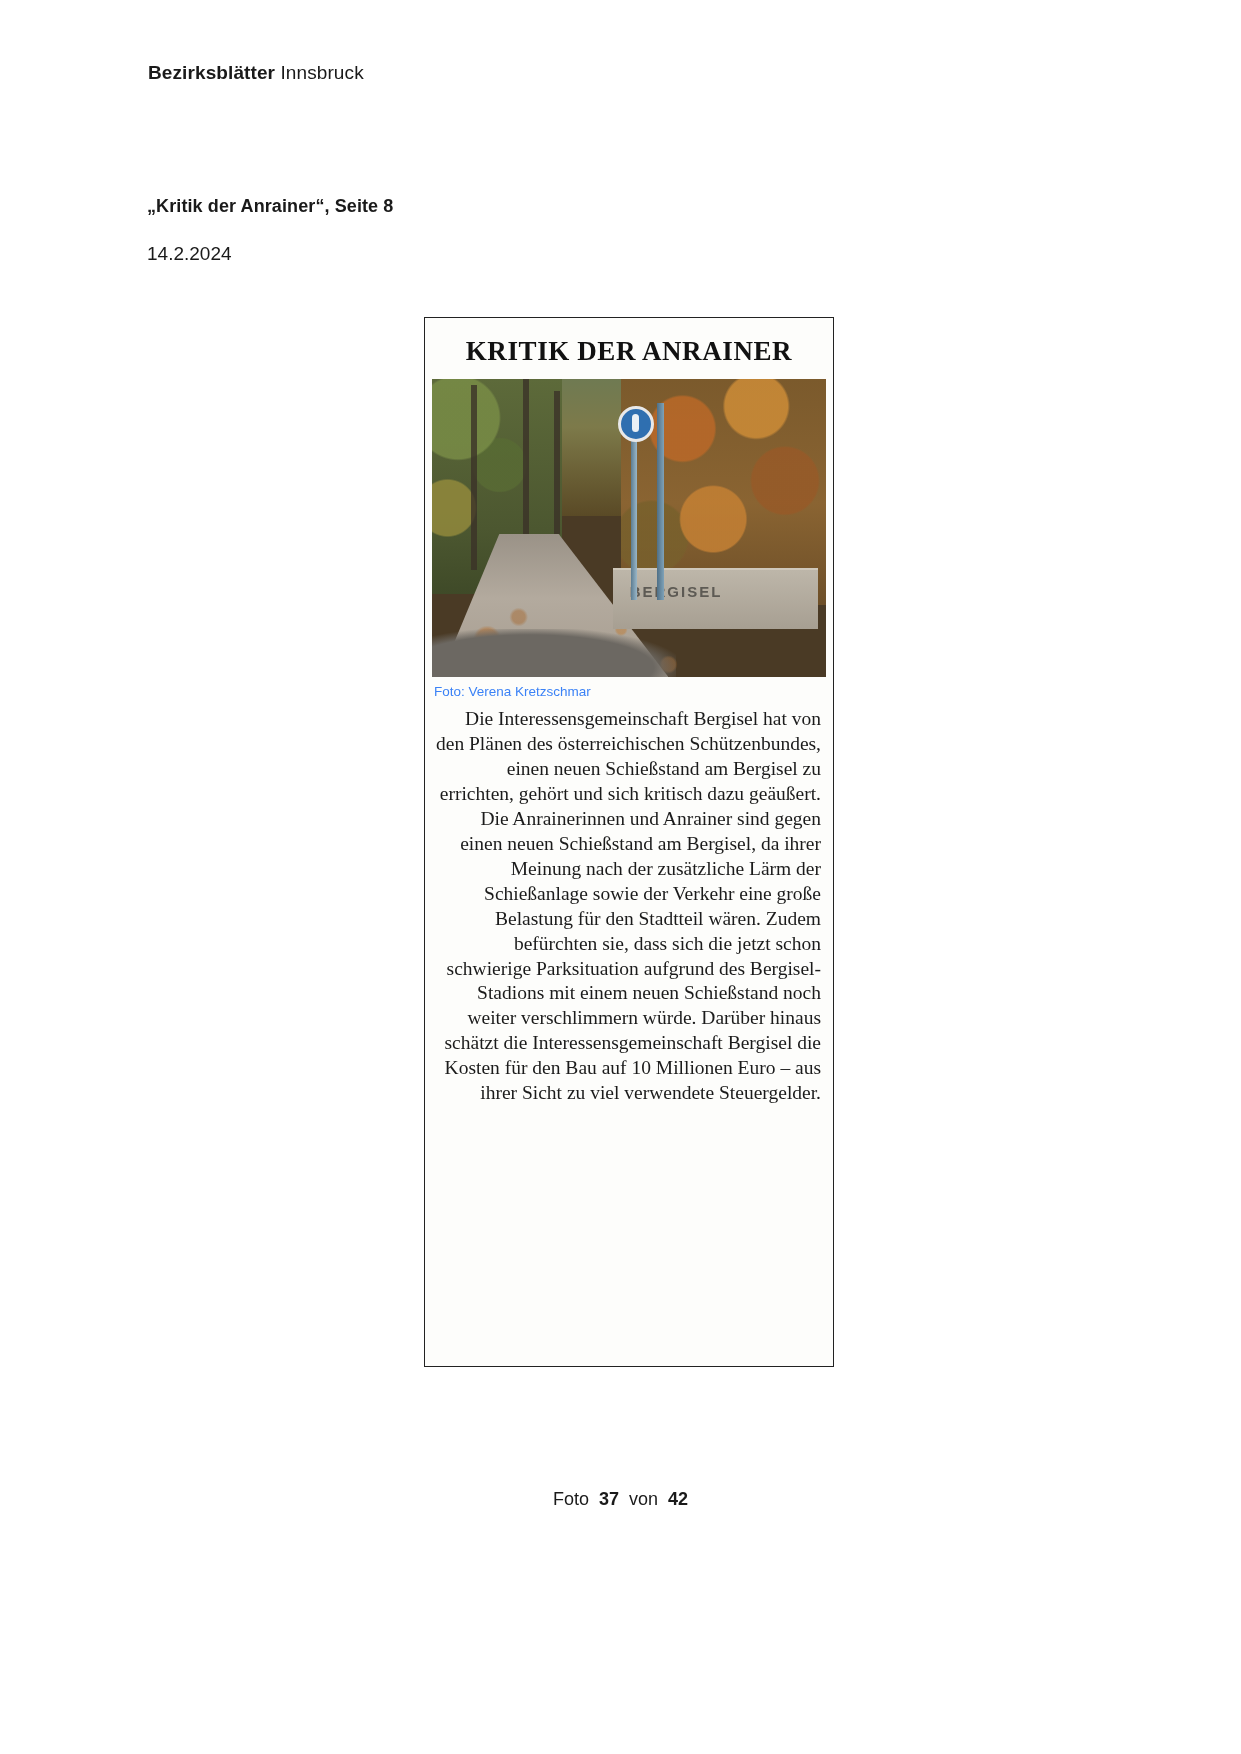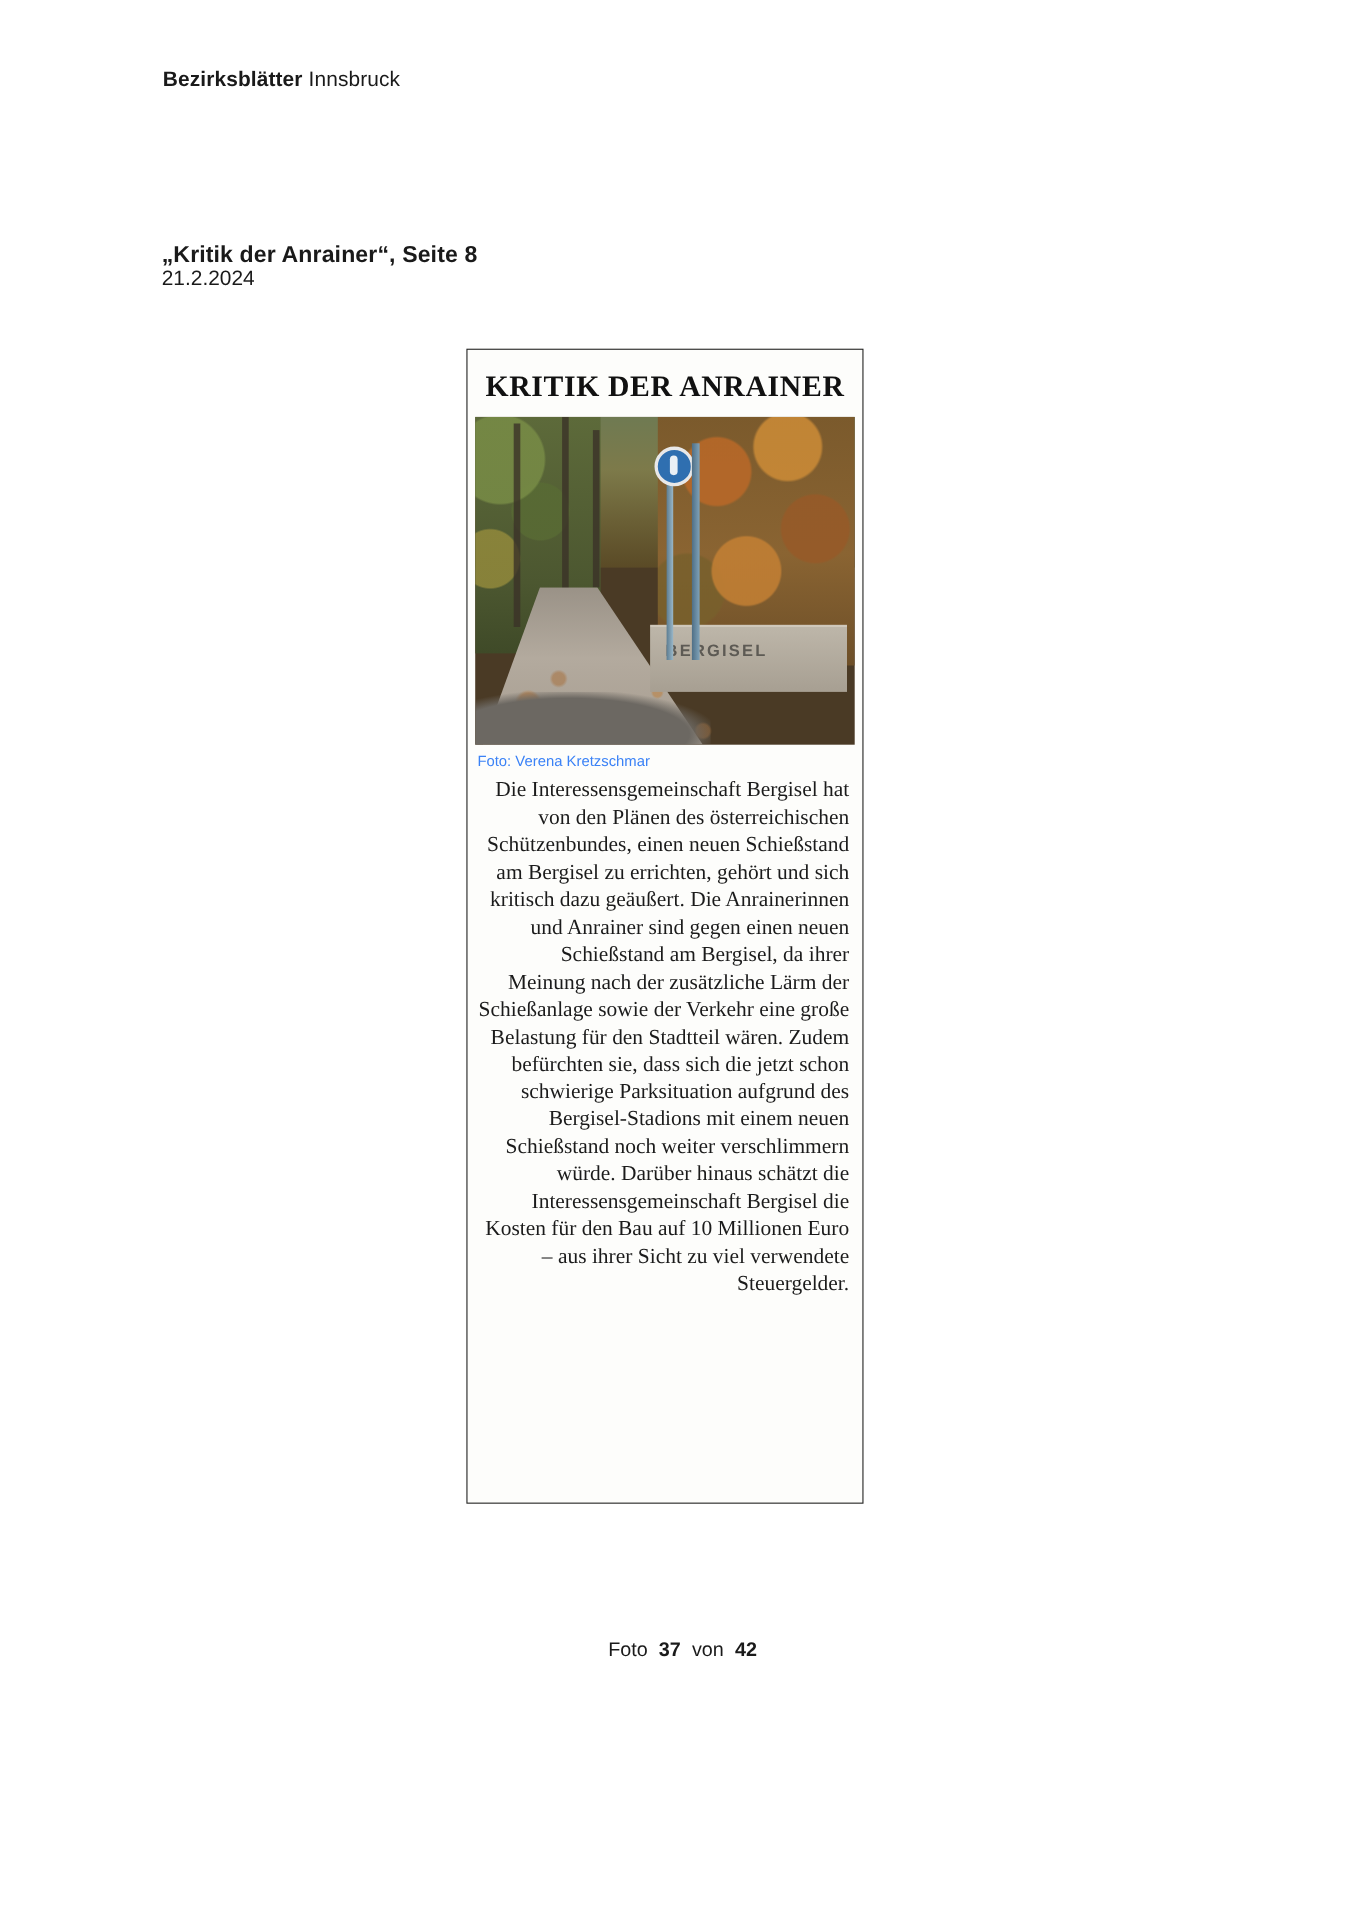--- a/index.html
+++ b/index.html
@@ -31,41 +31,41 @@
     letter-spacing: .1px;
     white-space: nowrap;
   }
   .doc-header .brand { font-weight: bold; }
   .doc-header .edition { font-weight: normal; }
 
   
   .article-title {
     position: absolute;
     left: 147px;
-    top: 220px;
-    font-size: 21px;
+    top: 196px;
+    font-size: 18px;
     font-weight: bold;
     letter-spacing: .1px;
     white-space: nowrap;
   }
   .article-date {
     position: absolute;
     left: 147px;
     top: 243px;
     font-size: 19px;
     font-weight: normal;
     white-space: nowrap;
   }
 
   
   .clipping {
     position: absolute;
     left: 424px;
     top: 317px;
-    width: 361px;
+    width: 410px;
     height: 1050px;
     border: 1.5px solid #222;
     background: #fdfdfb;
     box-sizing: border-box;
     padding: 0;
     overflow: hidden;
   }
   .clip-headline {
     font-family: "Liberation Serif", serif;
     font-weight: bold;
@@ -190,21 +190,21 @@
 </head>
 <body>
 
 <div class="page">
 
   <div class="doc-header">
     <span class="brand">Bezirksblätter</span><span>&nbsp;</span><span class="edition">Innsbruck</span>
   </div>
 
   <div class="article-title">„Kritik der Anrainer“, Seite 8</div>
-  <div class="article-date">21.2.2024</div>
+  <div class="article-date">14.2.2024</div>
 
   <div class="clipping">
 
     <div class="clip-headline">KRITIK DER ANRAINER</div>
 
     <div class="clip-photo">
       <div class="sky"></div>
       <div class="foliage-l"></div>
       <div class="foliage-r"></div>
       <div class="trunk" style="left:10%;top:2%;height:62%;"></div>

